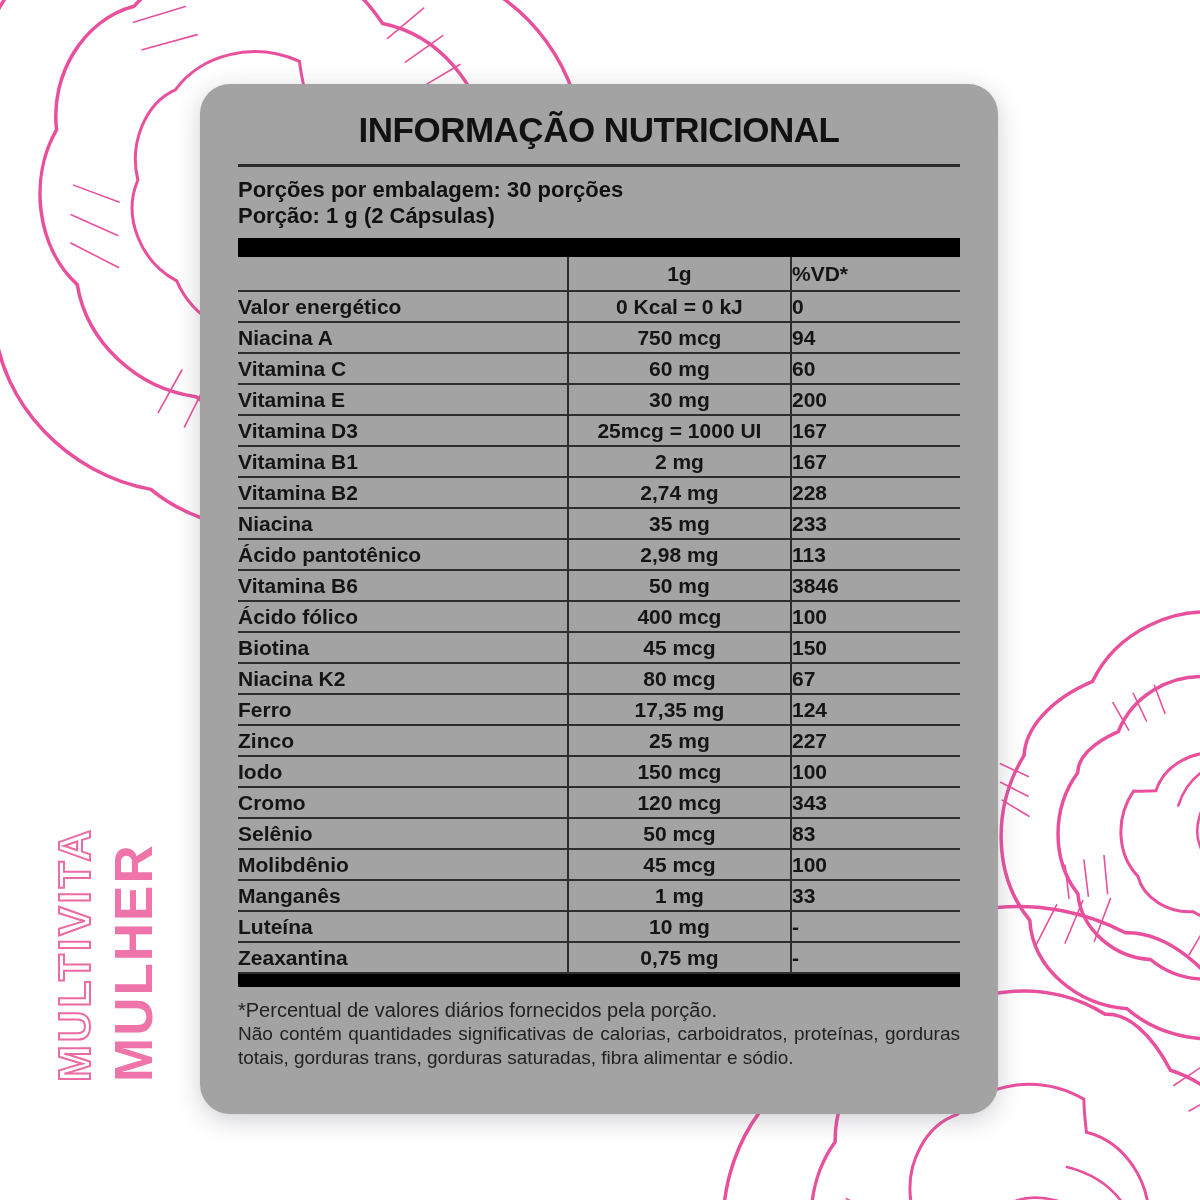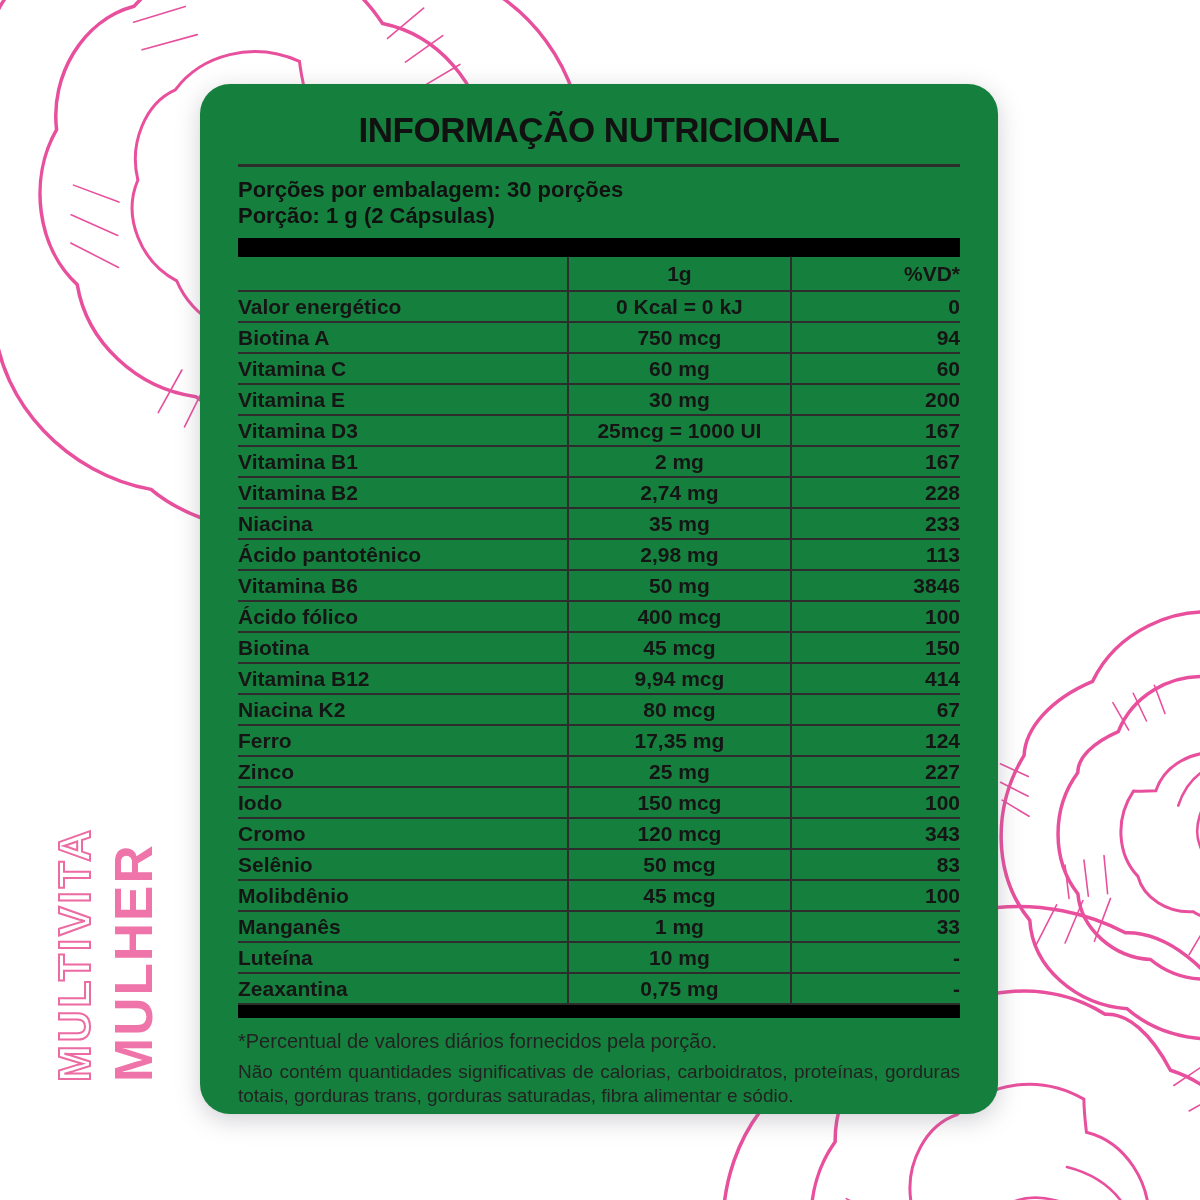--- a/index.html
+++ b/index.html
@@ -24,21 +24,21 @@
     font-size:44px;line-height:57px;letter-spacing:3px;
     color:transparent;-webkit-text-stroke:2px #ec6ba3;
   }
   .brand-solid{
     font-size:53px;line-height:62px;letter-spacing:2px;color:#ee74a9;
   }
   
   .card{
     position:absolute;left:200px;top:84px;width:798px;height:1030px;
     box-sizing:border-box;padding:26px 38px 0 38px;
-    background:#15803d;border-radius:30px;z-index:3;
+    background:#a3a3a3;border-radius:30px;z-index:3;
     box-shadow:0 6px 24px rgba(110,110,125,.32), 0 0 2px rgba(0,0,0,.05);
   }
   .panel-title{
     font-size:35px;font-weight:bold;line-height:40px;text-align:center;
     letter-spacing:-.5px;color:#111;
   }
   .title-rule{height:3px;background:#2d2d2d;margin-top:14px;}
   .servings{margin-top:10px;}
   .serving-line{font-size:22px;font-weight:bold;line-height:26px;color:#111;}
   .bar{background:#000;}
@@ -47,24 +47,24 @@
   
   table.nutri{width:100%;border-collapse:collapse;table-layout:fixed;}
   .nutri th,.nutri td{
     font-size:21px;font-weight:bold;color:#151515;
     border-bottom:2px solid #2d2d2d;padding:0;overflow:hidden;white-space:nowrap;
   }
   .nutri th{height:33px;}
   .nutri td{height:29px;}
   .c-name{width:45.8%;text-align:left;padding-left:2px;margin-left:30px;}
   .c-amt{width:30.8%;text-align:center;border-left:2px solid #2d2d2d;border-right:2px solid #2d2d2d;}
-  .c-dv{width:23.4%;text-align:right;}
+  .c-dv{width:23.4%;text-align:left;}
   
   .footnote-1{margin:11px 0 0 0;font-size:20px;line-height:24px;color:#222;}
-  .footnote-2{margin:7px 0 0 0;font-size:19px;line-height:24px;color:#222;text-align:justify;}
+  .footnote-2{margin:0 0 0 0;font-size:19px;line-height:24px;color:#222;text-align:justify;}
 </style>
 </head>
 <body>
 
 <svg width="0" height="0" style="position:absolute" aria-hidden="true">
   <defs>
     <g id="roseShape">
       <path d="M200,22 C150,10 95,28 68,70 C30,85 12,130 22,172 C6,210 14,262 48,292 C58,338 102,372 150,374 C185,396 245,394 280,368 C330,362 366,322 372,276 C396,240 392,184 368,150 C362,104 324,64 278,58 C252,28 222,16 200,22 Z" fill="none" stroke="#e8509d" stroke-width="3.5" stroke-linecap="round" vector-effect="non-scaling-stroke"></path>
       <path d="M200,70 C164,58 122,72 102,102 C74,114 60,148 68,178 C56,208 66,246 92,264 C102,296 134,318 168,318 C196,334 238,330 262,310 C296,304 320,276 322,242 C338,214 332,172 312,150 C304,118 276,94 244,92 C228,74 212,66 200,70 Z" fill="none" stroke="#e8509d" stroke-width="3.5" stroke-linecap="round" vector-effect="non-scaling-stroke"></path>
       <path d="M200,120 C172,112 144,124 132,146 C116,156 110,180 118,200 C112,222 126,246 148,254 C160,274 186,284 208,278 C232,282 254,266 260,244 C272,228 268,198 254,184 C250,156 228,138 206,138 C203,130 201,124 200,120 Z" fill="none" stroke="#e8509d" stroke-width="3" stroke-linecap="round" vector-effect="non-scaling-stroke"></path>
@@ -107,21 +107,21 @@
       </tr>
     </thead>
     <tbody>
   <tr>
     <td class="c-name">Valor energético</td>
     <td class="c-amt">0 Kcal = 0 kJ</td>
     <td class="c-dv">0</td>
   </tr>
 
   <tr>
-    <td class="c-name">Biotina A</td>
+    <td class="c-name">Niacina A</td>
     <td class="c-amt">750 mcg</td>
     <td class="c-dv">94</td>
   </tr>
 
   <tr>
     <td class="c-name">Vitamina C</td>
     <td class="c-amt">60 mg</td>
     <td class="c-dv">60</td>
   </tr>
 
@@ -172,25 +172,20 @@
     <td class="c-amt">400 mcg</td>
     <td class="c-dv">100</td>
   </tr>
 
   <tr>
     <td class="c-name">Biotina</td>
     <td class="c-amt">45 mcg</td>
     <td class="c-dv">150</td>
   </tr>
 
-  <tr>
-    <td class="c-name">Vitamina B12</td>
-    <td class="c-amt">9,94 mcg</td>
-    <td class="c-dv">414</td>
-  </tr>
 
   <tr>
     <td class="c-name">Niacina K2</td>
     <td class="c-amt">80 mcg</td>
     <td class="c-dv">67</td>
   </tr>
 
   <tr>
     <td class="c-name">Ferro</td>
     <td class="c-amt">17,35 mg</td>

